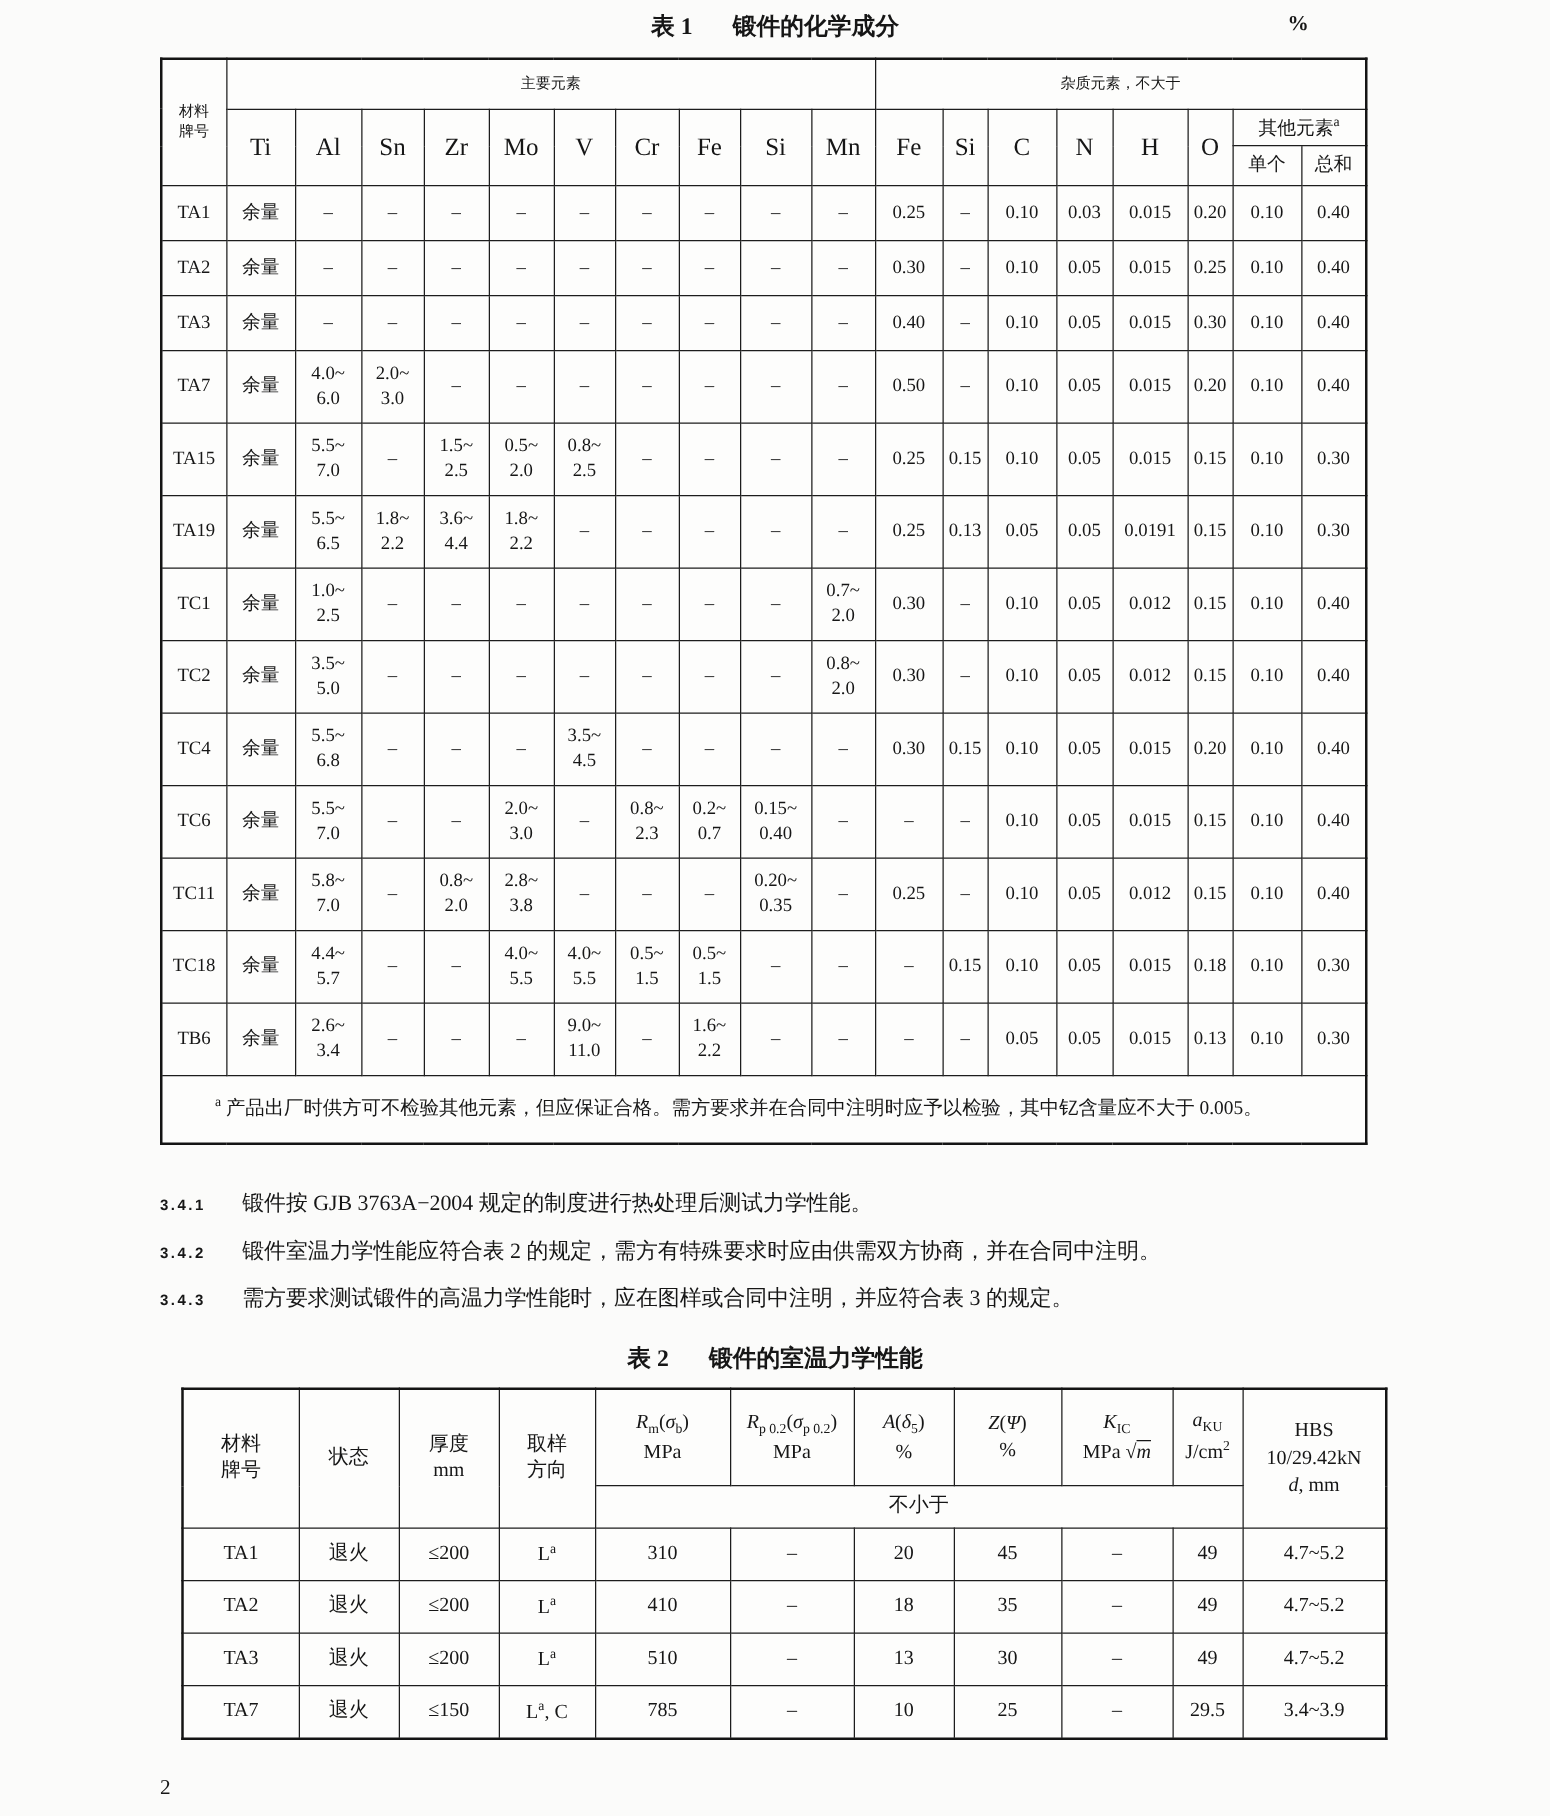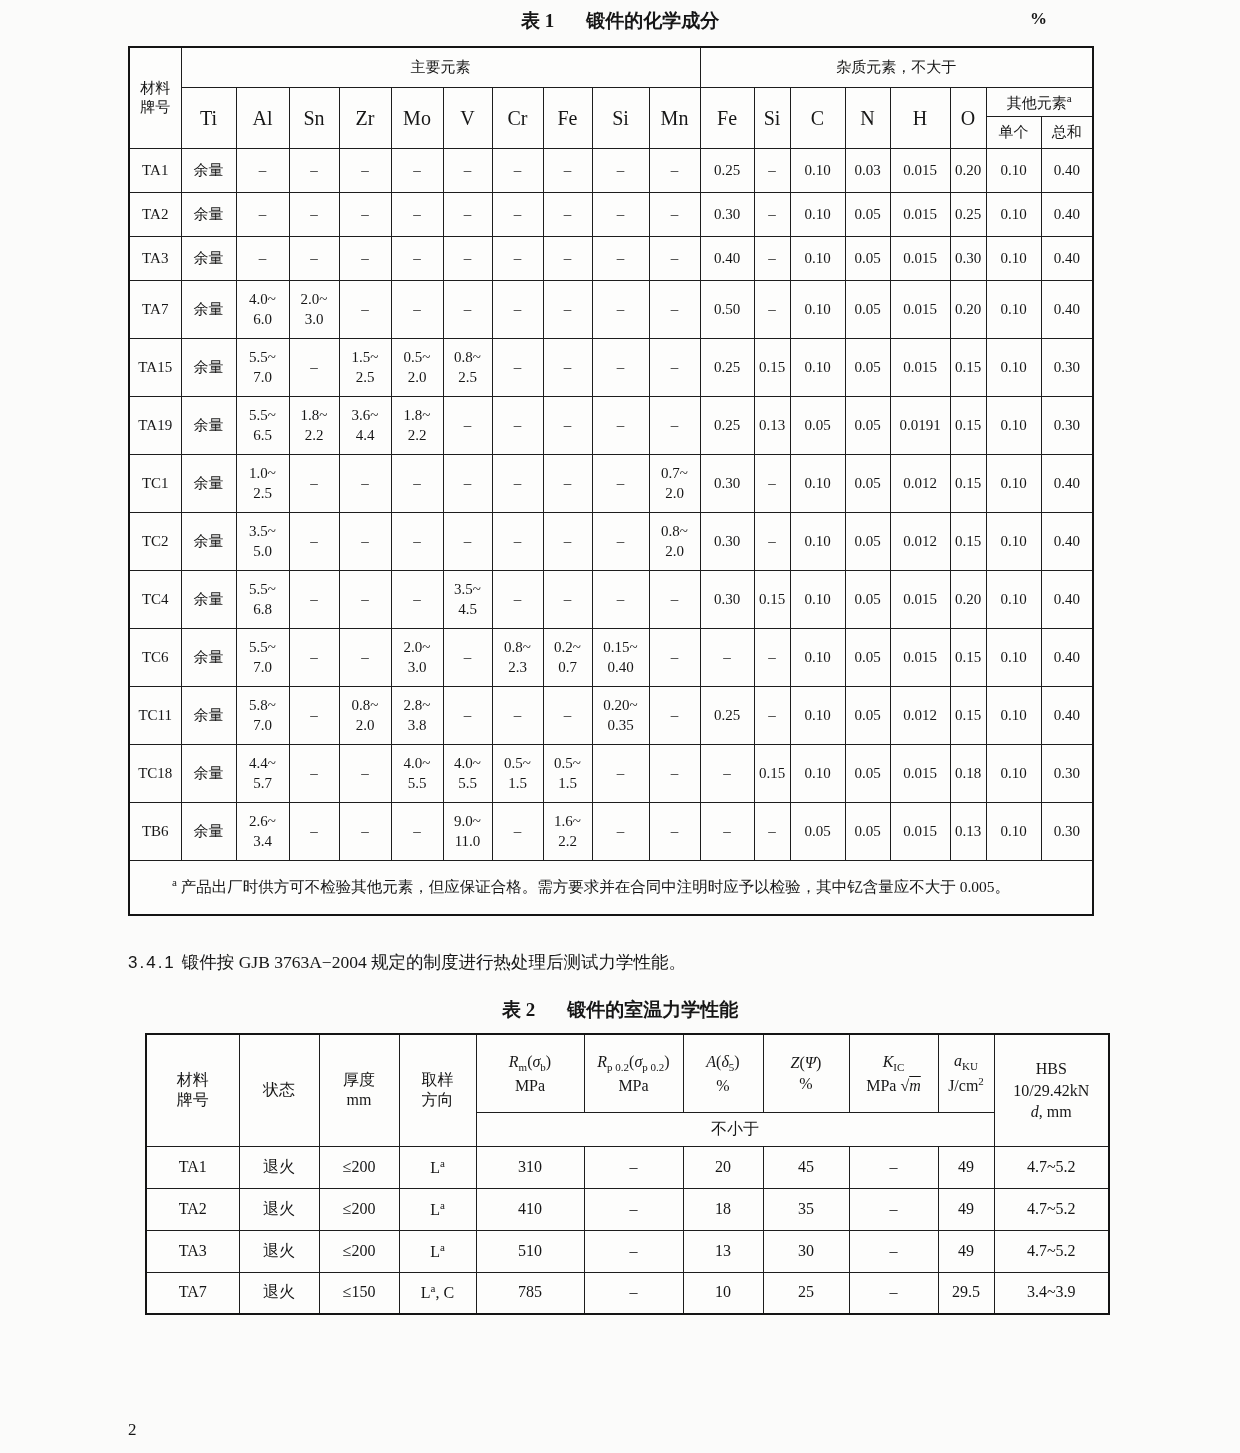--- a/index.html
+++ b/index.html
@@ -21,21 +21,21 @@
   th,td {
     border:1px solid #1d1d1d;
     text-align:center; vertical-align:middle;
     font-weight:normal; font-size:15px; line-height:1.3;
     padding:3px 1px;
     overflow:hidden;
   }
   #table1 { width:964px; margin:12px 0 0 128px; border:2px solid #141414; }
   #table2 { width:963px; margin:10px 0 0 145px; border:2px solid #141414; }
 
-  #table1 thead tr.gr th { height:40px; font-size:15px; }
+  #table1 thead tr.gr th { height:40px; font-size:12px; }
   #table1 thead th.elem { height:46px; font-size:20px; }
   #table1 thead tr.sub th { height:32px;margin-top:44px; }
   #table1 thead th.mat { font-size:15px; }
   #table1 tbody td { height:44px; }
   #table1 tbody td.dbl { height:58px; }
   #table1 tbody td.grade { font-size:15px; }
   #table1 tfoot td {
     height:54px; text-align:left; padding:6px 12px 6px 42px; font-size:15.5px; line-height:1.45;
   }
   .pre { white-space:pre-line; }
@@ -43,21 +43,21 @@
   #table2 thead th { font-size:16px; }
   #table2 thead tr.h1 th { height:78px; }
   #table2 thead tr.h2 th { height:34px; }
   #table2 tbody td { height:42px; font-size:16px; }
   .hl1,.hl2 { line-height:1.35; }
   .ov { text-decoration:overline; }
   sup,sub { font-size:11px; }
 
   .paras { margin:34px 0 0 128px; width:1000px; }
   .para { margin-bottom:13px; font-size:17.5px; line-height:1.45; }
-  .pnum { font-weight:normal; letter-spacing:2px; margin-right:6px; font-family:"Liberation Sans","DejaVu Sans",sans-serif; font-size:17px; }
+  .pnum { font-weight:bold; letter-spacing:2px; margin-right:29px; font-family:"Liberation Sans","DejaVu Sans",sans-serif; font-size:12px; }
   .caption2 { margin-top:22px; }
 
   .pagenum { position:absolute; left:128px; top:1420px; font-size:17px; }
 </style>
 </head>
 <body>
 
 <div class="caption caption1">
   <span class="cap-label">表 1</span><span>锻件的化学成分</span>
   <span class="unit">%</span>
@@ -394,20 +394,26 @@
   <tfoot>
     <tr>
       <td colspan="19"><sup>a</sup>  产品出厂时供方可不检验其他元素，但应保证合格。需方要求并在合同中注明时应予以检验，其中钇含量应不大于 0.005。</td>
     </tr>
   </tfoot>
 </table>
 
 <div class="paras">
   <div class="para">
     <span class="pnum">3.4.1</span><span>锻件按 GJB 3763A−2004 规定的制度进行热处理后测试力学性能。</span>
+  </div>
+  <div class="para">
+    <span class="pnum">3.4.2</span><span>锻件室温力学性能应符合表 2 的规定，需方有特殊要求时应由供需双方协商，并在合同中注明。</span>
+  </div>
+  <div class="para">
+    <span class="pnum">3.4.3</span><span>需方要求测试锻件的高温力学性能时，应在图样或合同中注明，并应符合表 3 的规定。</span>
   </div>
 </div>
 
 <div class="caption caption2">
   <span class="cap-label">表 2</span><span>锻件的室温力学性能</span>
 </div>
 
 <table id="table2">
   <colgroup>
     <col style="width:93px">

